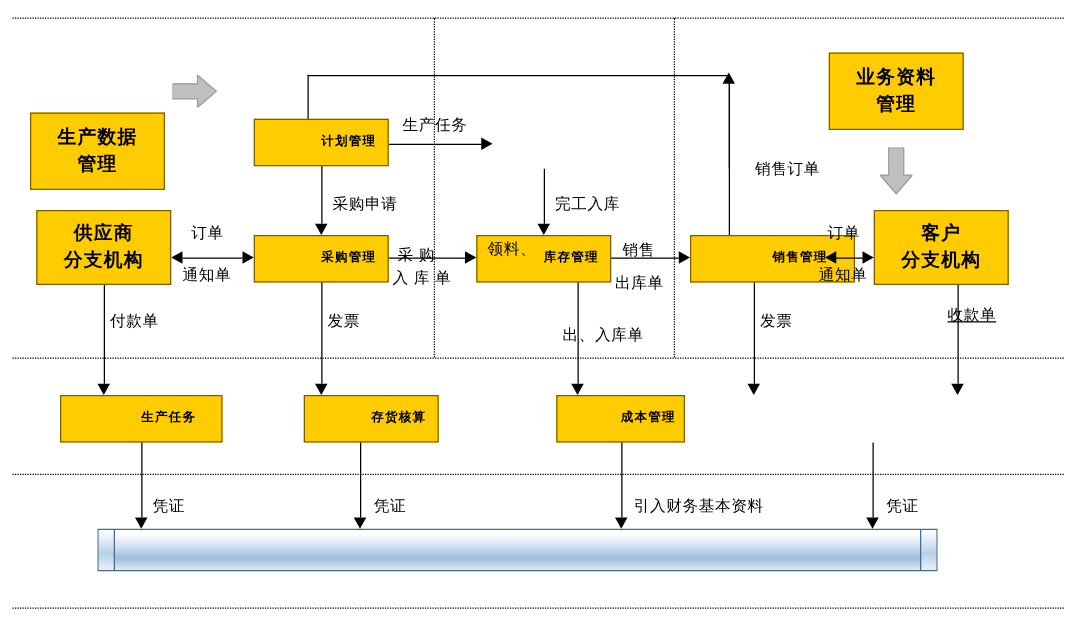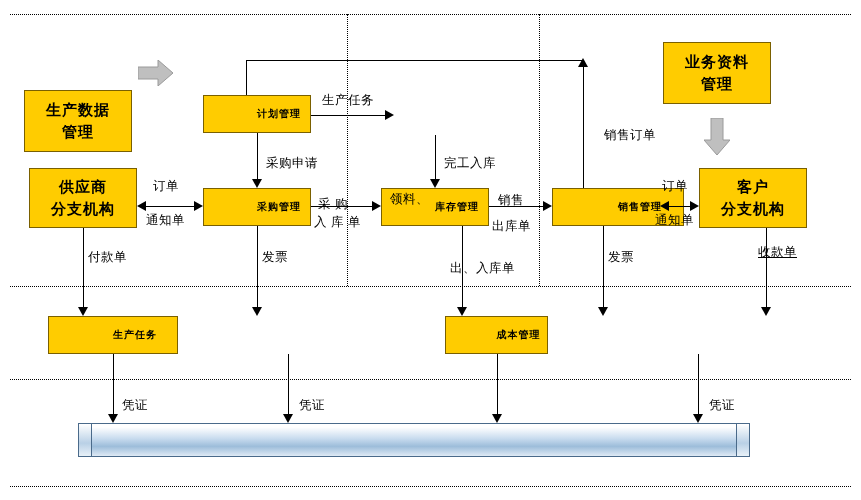--- a/index.html
+++ b/index.html
@@ -127,20 +127,23 @@
 
   <div class="box two-line" style="left:699px;top:168px;width:108px;height:60px;">
     <span class="ln">客户</span>
     <span class="ln">分支机构</span>
   </div>
 
   <div class="box one-line" style="left:48px;top:316px;width:130px;height:38px;">
     <span class="ln">生产任务</span>
   </div>
 
+  <div class="box one-line" style="left:243px;top:316px;width:108px;height:38px;">
+    <span class="ln">存货核算</span>
+  </div>
 
   <div class="box one-line" style="left:445px;top:316px;width:103px;height:38px;">
     <span class="ln">成本管理</span>
   </div>
 
 
   <div class="finance-bar" style="left:78px;top:423px;width:672px;height:34px;">
     <span class="cap left"></span>
     <span class="cap right"></span>
   </div>
@@ -221,15 +224,16 @@
   <div class="lbl" style="left:655px;top:212px;">通知单</div>
 
   <div class="lbl" style="left:88px;top:249px;">付款单</div>
   <div class="lbl" style="left:262px;top:249px;">发票</div>
   <div class="lbl" style="left:450px;top:260px;">出、入库单</div>
   <div class="lbl" style="left:608px;top:249px;">发票</div>
   <div class="lbl" style="left:758px;top:244px;text-decoration:underline;">收款单</div>
 
   <div class="lbl" style="left:122px;top:397px;">凭证</div>
   <div class="lbl" style="left:299px;top:397px;">凭证</div>
+  <div class="lbl" style="left:507px;top:397px;">引入财务基本资料</div>
   <div class="lbl" style="left:709px;top:397px;">凭证</div>
 
 </div>
 
 </body></html>

